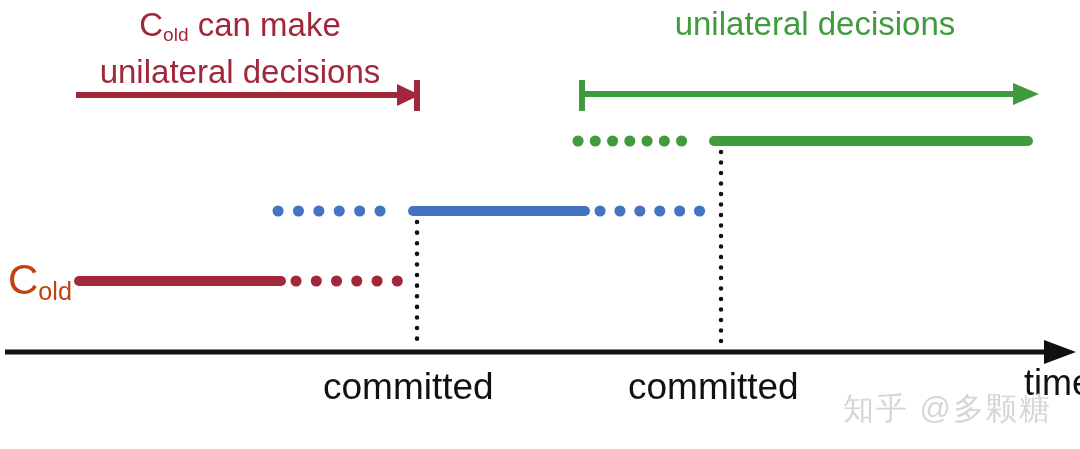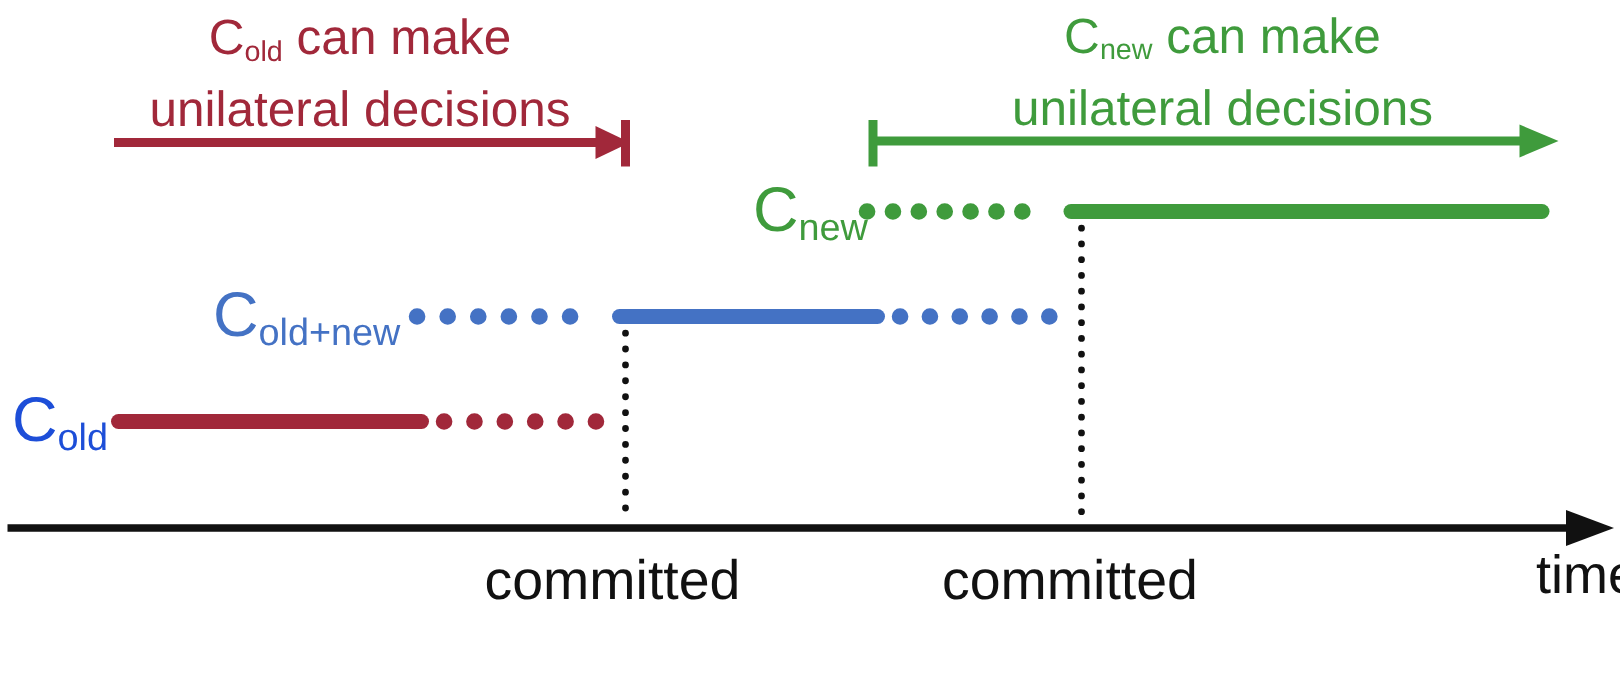--- a/index.html
+++ b/index.html
@@ -8,21 +8,21 @@
     background:#fff; font-family:"Liberation Sans","DejaVu Sans",sans-serif;
   }
   .stage svg { position:absolute; left:0; top:0; }
   .abs { position:absolute; }
   .title { width:370px; text-align:center; font-size:33px; line-height:37px; font-weight:400; }
   .title.red { color:#A1283A; }
   .title.green { color:#3F9B3C; }
   .sub { font-size:0.58em; vertical-align:-0.24em; }
   .rowlabel { font-size:42px; line-height:42px; font-weight:400; white-space:nowrap; }
   .rowlabel .sub { font-size:0.6em; }
-  .rowlabel.red { color:#1d4ed8;text-align:center; }
+  .rowlabel.red { color:#c2410c;text-align:center; }
   .rowlabel.blue { color:#4472C4; }
   .rowlabel.green { color:#3F9B3C; }
   .caption { color:#111; font-size:37px; line-height:40px; font-weight:400; white-space:nowrap; }
   .time-label { color:#111; font-size:36px; font-weight:400; }
   .watermark {
     color:#D6D6D6; font-size:31px; letter-spacing:2px; white-space:nowrap;
     text-shadow:1px 1px 0 #ffffff;
   }
 </style>
 </head>
@@ -56,34 +56,32 @@
     <line x1="5" y1="352" x2="1048" y2="352" stroke="#111" stroke-width="5"></line>
     <polygon points="1044,340 1044,364 1076,352" fill="#111"></polygon>
   </svg>
 
   <div class="abs title red" style="left:55px; top:6px;">
     <div><span>C</span><span class="sub">old</span><span> can make</span></div>
     <div>unilateral decisions</div>
   </div>
 
   <div class="abs title green" style="left:630px; top:5px;">
-    <div><span>C</span><span class="sub">new</span><span> can make</span></div>
     <div>unilateral decisions</div>
   </div>
 
-  <div class="abs rowlabel green" style="left:502px; top:119px;"><span>C</span><span class="sub">new</span></div>
 
-  <div class="abs rowlabel blue" style="left:142px; top:189px;"><span>C</span><span class="sub">old+new</span></div>
 
   <div class="abs rowlabel red" style="left:8px; top:259px;"><span>C</span><span class="sub">old</span></div>
 
   <div class="abs caption" style="left:323px; top:367px;">
     <div>committed</div>
   </div>
 
   <div class="abs caption" style="left:628px; top:367px;">
     <div>committed</div>
   </div>
 
   <div class="abs time-label" style="left:1024px; top:362px;">time</div>
 
+  <div class="abs watermark" style="left:843px; top:388px;">知乎 @多颗糖</div>
 
 </div>
 
 </body></html>

